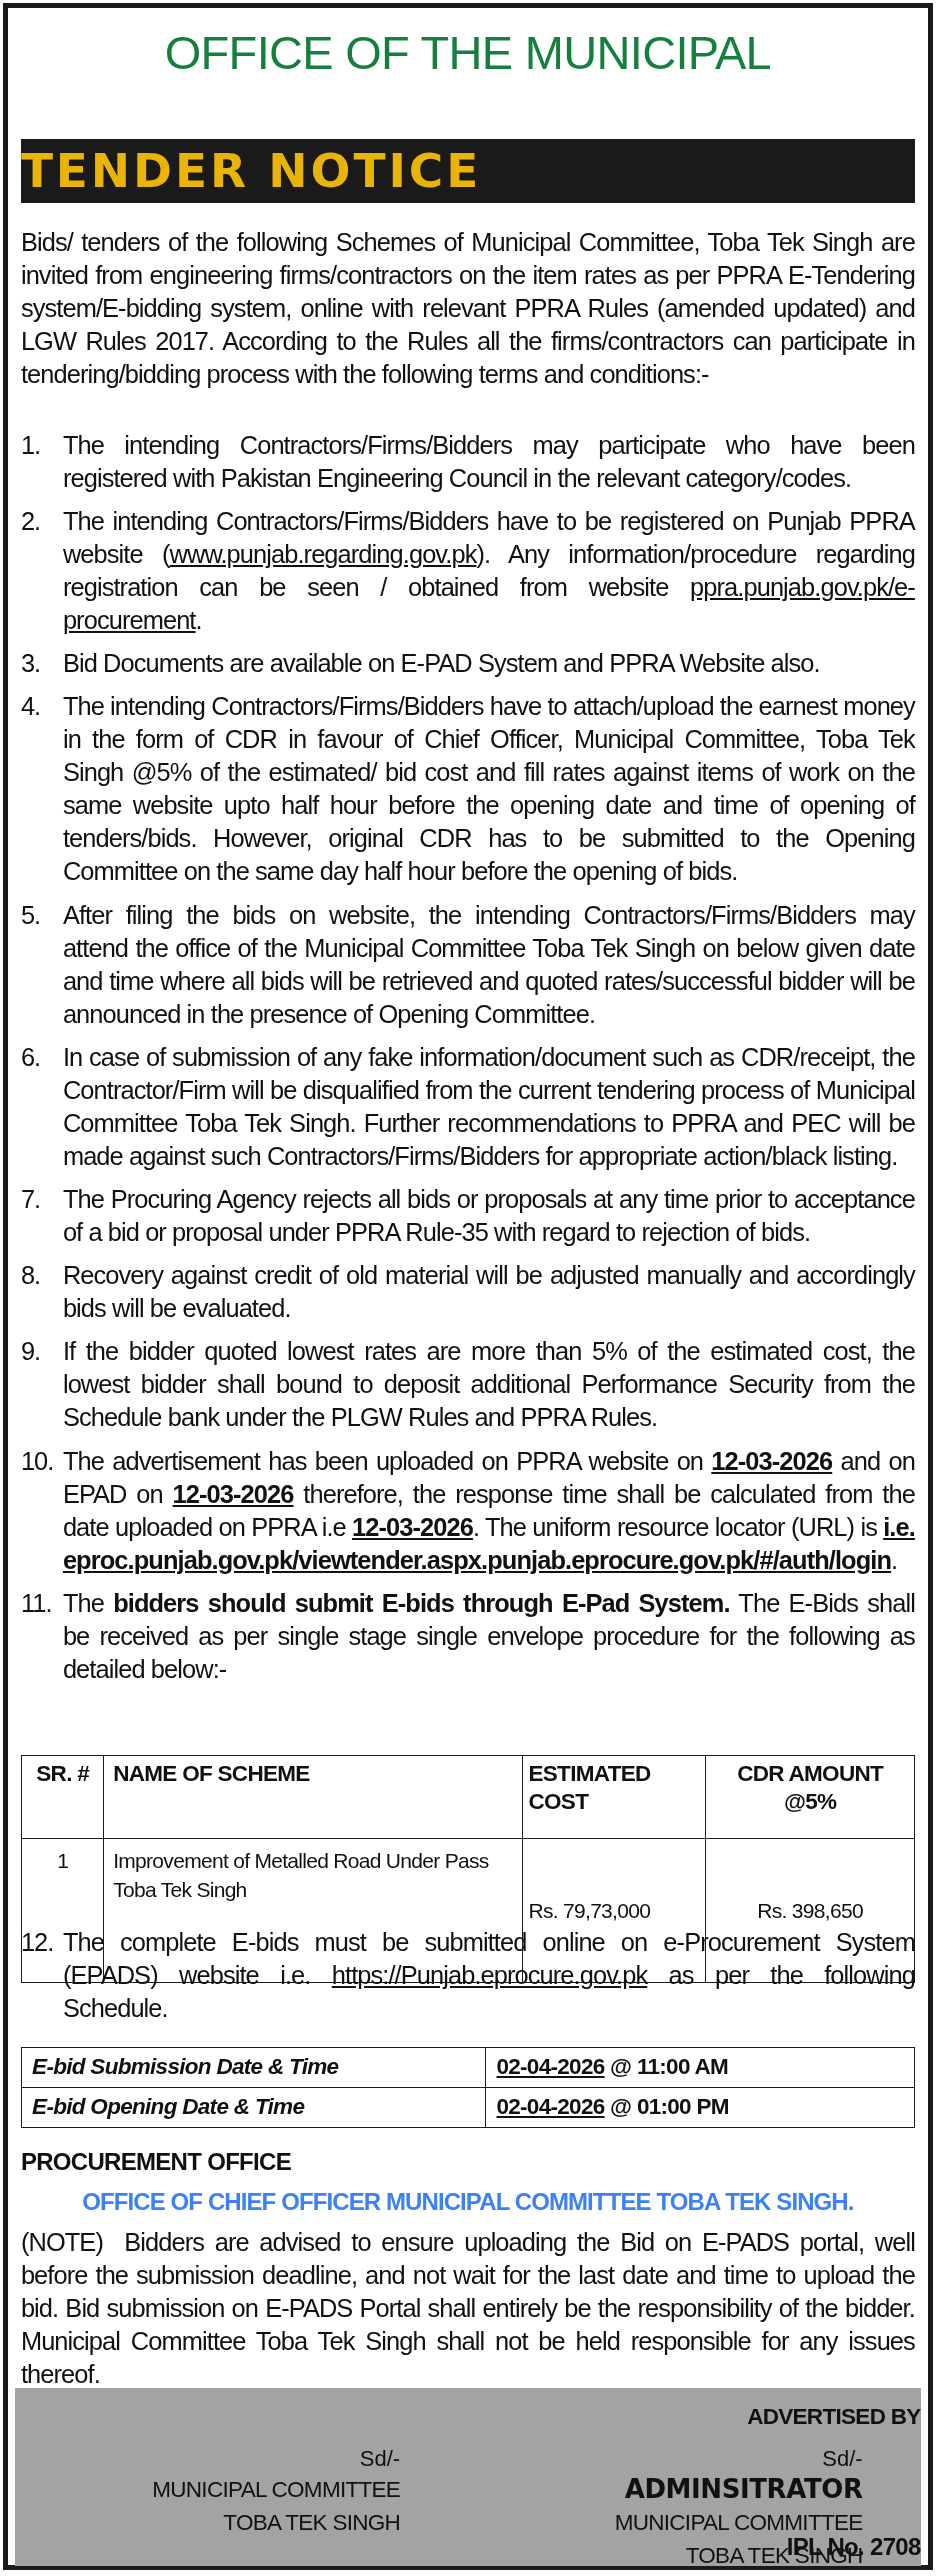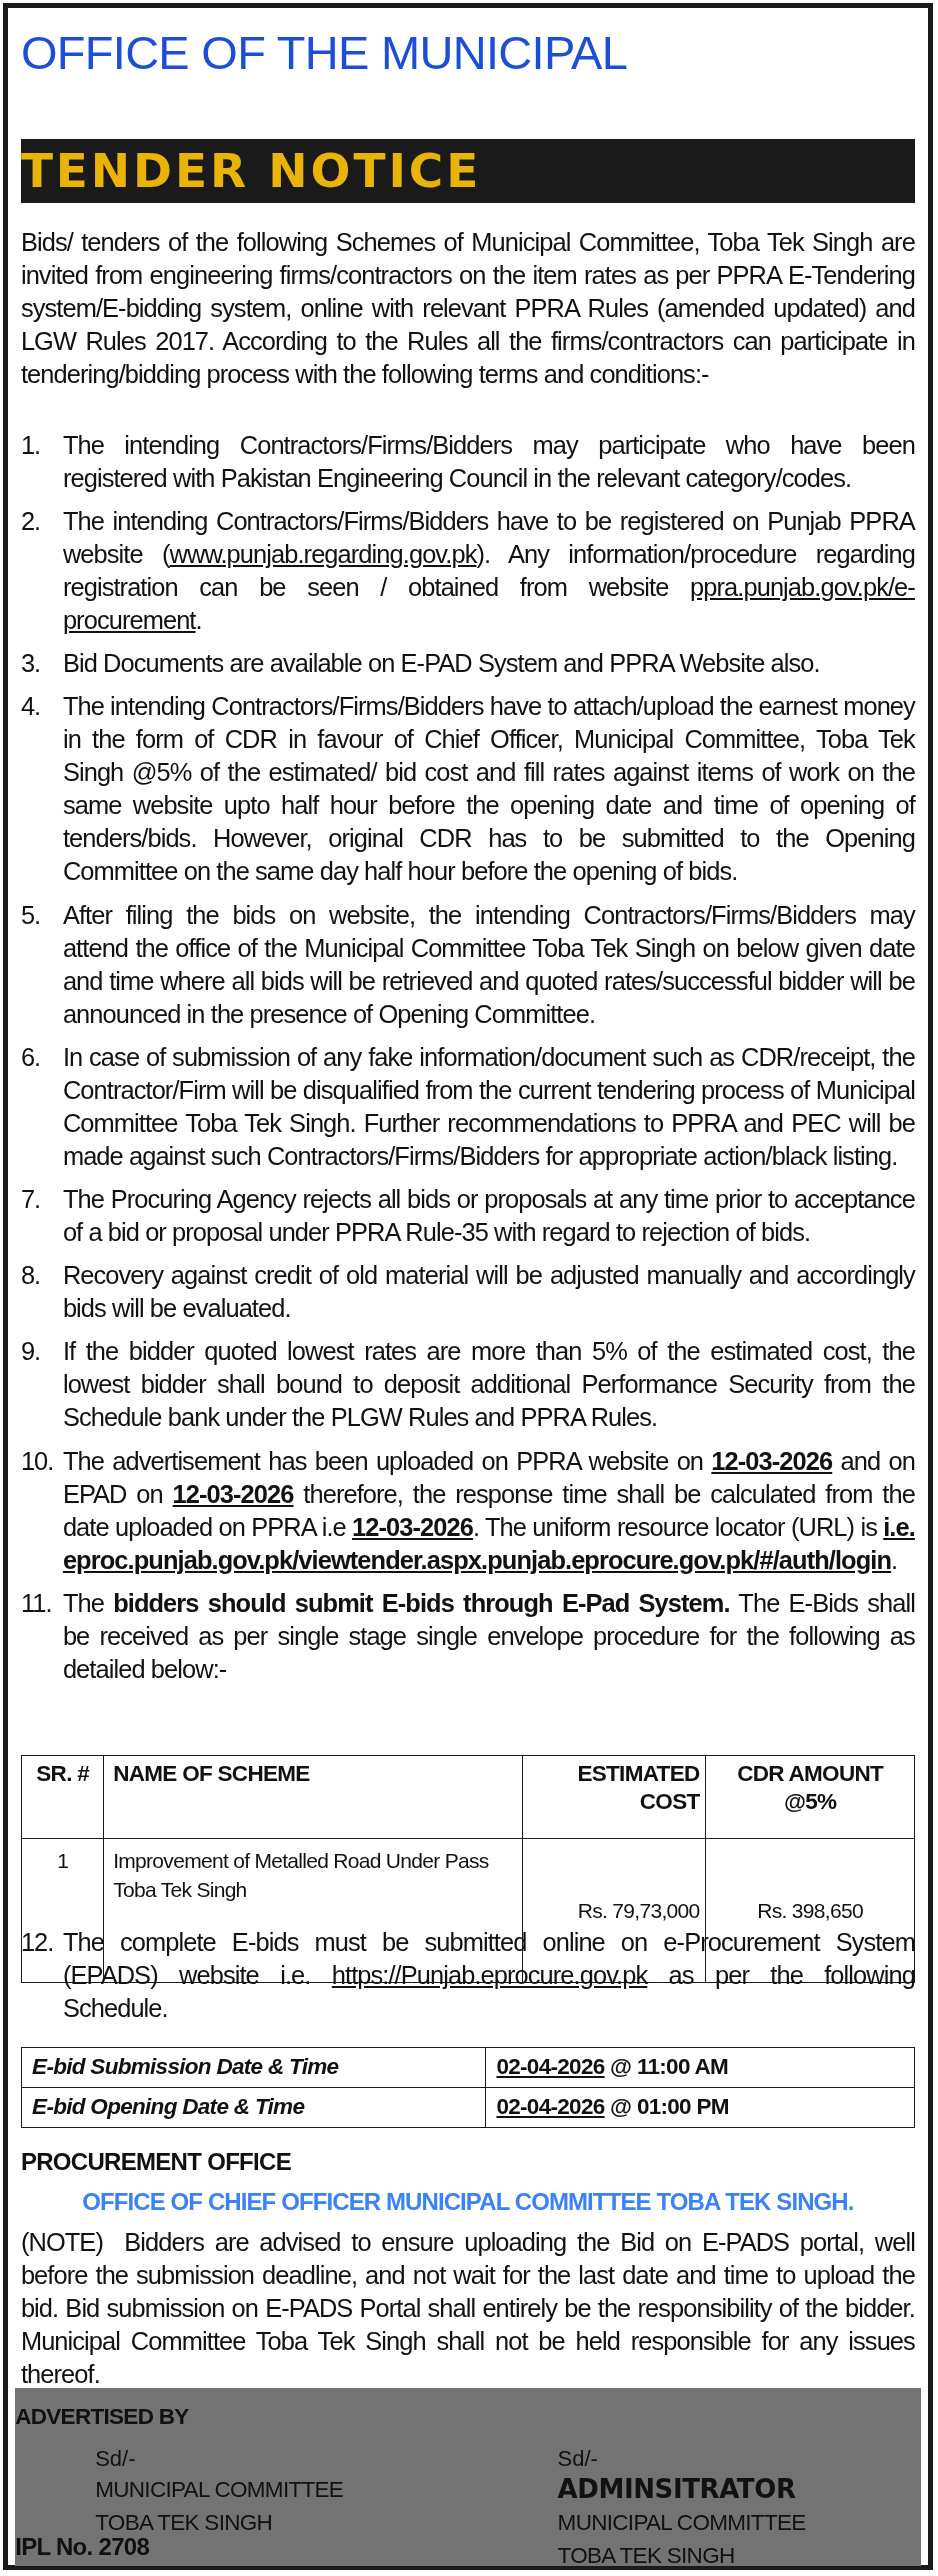--- a/index.html
+++ b/index.html
@@ -3,23 +3,23 @@
 <meta charset="utf-8">
 <style>
   html, body { margin: 0; padding: 0; background: #ffffff; }
   body { width: 939px; height: 2576px; position: relative; overflow: hidden; }
   .frame {
     position: absolute; left: 2.9px; top: 2.9px; width: 930px; height: 2567px;
     border: 5.1px solid #1a1a1a; box-sizing: border-box; background: #fff;
   }
   .inner { position: absolute; left: 13px; right: 13px; top: 0; }
   .head-title {
-    position: absolute; left: 0; right: 0; top: 20.3px; text-align: left;
+    position: absolute; left: 0; right: 0; top: 20.3px; text-align: center;
     font-family: "Liberation Sans", sans-serif; font-size: 47px; line-height: 49px;
-    color: #1d4ed8; letter-spacing: -0.7px;
+    color: #15803d; letter-spacing: -0.7px;
   }
   .banner {
     position: absolute; left: 0; right: 0; top: 131px; height: 64px; background: #1a1a1a;
     color: #eab308; font-family: "DejaVu Sans", sans-serif; font-weight: bold;
     font-size: 47px; line-height: 64px; letter-spacing: 2.9px;
   }
   .body-text {
     font-family: "Liberation Sans", sans-serif; font-size: 25.4px; line-height: 33px;
     color: #111; letter-spacing: -0.9px; text-align: justify;
   }
@@ -31,33 +31,33 @@
   .u { text-decoration: underline; }
   .b { font-weight: bold; }
   .bu { font-weight: bold; text-decoration: underline; }
   table { border-collapse: collapse; width: 100%; font-family: "Liberation Sans", sans-serif; color: #111; letter-spacing: -0.7px; }
   .scheme-table { position: absolute; left: 0; right: 0; top: 1747px; }
   .scheme-table th, .scheme-table td { border: 1.5px solid #1a1a1a; vertical-align: top; }
   .scheme-table th { font-size: 22.5px; font-weight: bold; height: 73px; padding: 4.4px 5.8px; line-height: 28px; }
   .scheme-table td { font-size: 21px; height: 129px; line-height: 29px; padding: 7.3px 5.8px; }
   .scheme-table .c-sr { width: 70px; text-align: center; }
   .scheme-table .c-name { text-align: left; padding-left: 8.7px; }
-  .scheme-table .c-cost { width: 171px; text-align: right; vertical-align: middle; }
+  .scheme-table .c-cost { width: 171px; text-align: left; vertical-align: middle; }
   .scheme-table .c-cdr { width: 196px; text-align: center; vertical-align: middle; }
   .scheme-table th.c-cost, .scheme-table th.c-cdr { vertical-align: top; }
   .term12 { position: absolute; left: 0; right: 0; top: 1918px; }
   .sched-table { position: absolute; left: 0; right: 0; top: 2039px; }
   .sched-table td { border: 1.5px solid #1a1a1a; font-size: 22.5px; font-weight: bold; height: 39px; padding: 0 10.2px; }
   .sched-table td.k { width: 443px; font-style: italic; }
   .proc-title { position: absolute; left: 0; right: 0; top: 2140px; text-align: left; font-family: "Liberation Sans", sans-serif; font-weight: bold; font-size: 24px; letter-spacing: -0.7px; color: #111; }
   .proc-sub { position: absolute; left: 0; right: 0; top: 2180px; text-align: center; font-family: "Liberation Sans", sans-serif; font-weight: bold; font-size: 24px; letter-spacing: -0.9px; color: #3b82f6; }
   .note { position: absolute; left: 0; right: 0; top: 2218px; }
   .footer {
-    position: absolute; left: 7.3px; right: 7.3px; top: 2380px; height: 178px; background: #737373;
-    font-family: "Liberation Sans", sans-serif; color: #111; text-align: left;
+    position: absolute; left: 7.3px; right: 7.3px; top: 2380px; height: 178px; background: #a3a3a3;
+    font-family: "Liberation Sans", sans-serif; color: #111; text-align: right;
   }
   .adv { position: absolute; left: 0; right: 0; top: 16px; font-weight: bold; font-size: 22.5px; letter-spacing: -0.7px; }
   .sig { position: absolute; top: 57px; width: 305px; }
   .sig.left { left: 80px; }
   .sig.right { right: 58px; }
   .sig .sd { font-size: 22px; line-height: 28px; }
   .sig .role { font-family: "DejaVu Sans", sans-serif; font-weight: bold; font-size: 26px; line-height: 33px; letter-spacing: -0.4px; }
   .sig .line { font-size: 22.5px; line-height: 33px; letter-spacing: -0.7px; }
   .ipl { position: absolute; left: 0; right: 0; top: 145px; font-weight: bold; font-size: 24px; letter-spacing: -0.7px; }
 </style>

